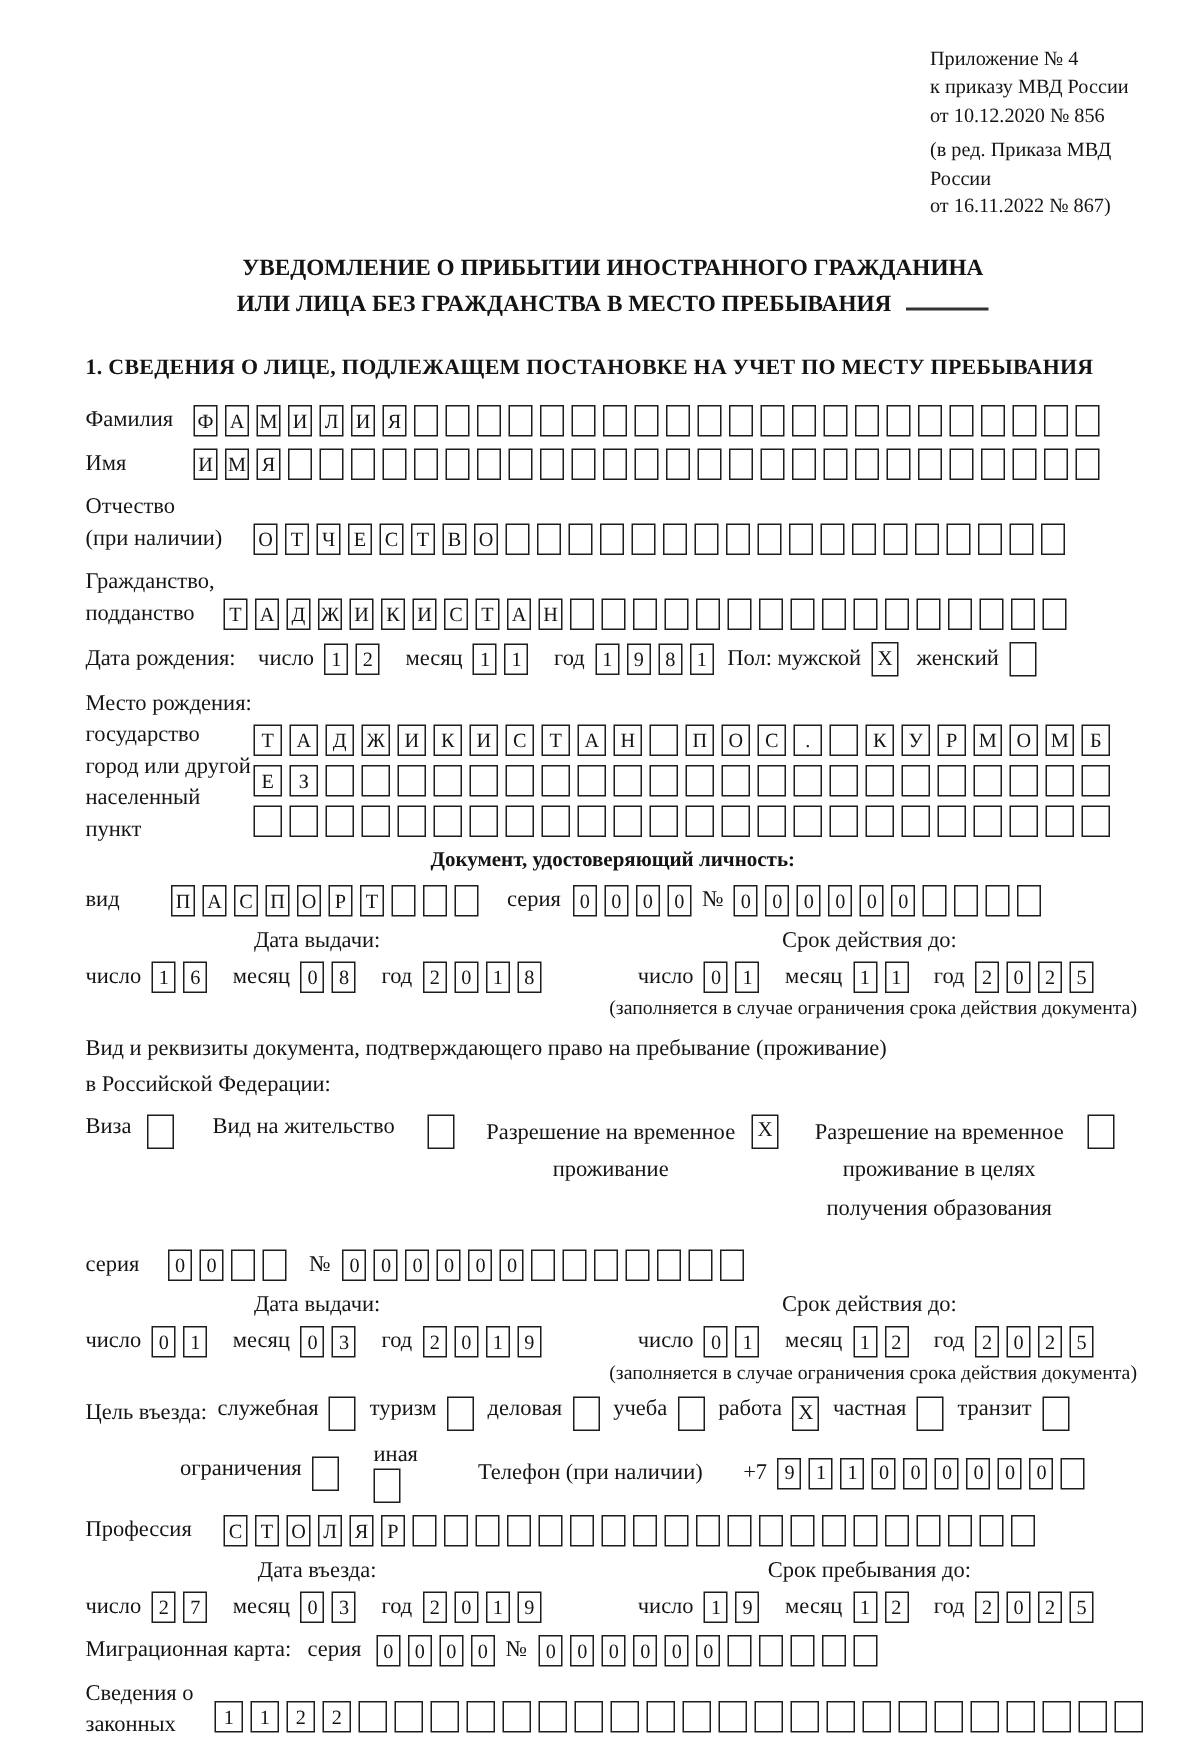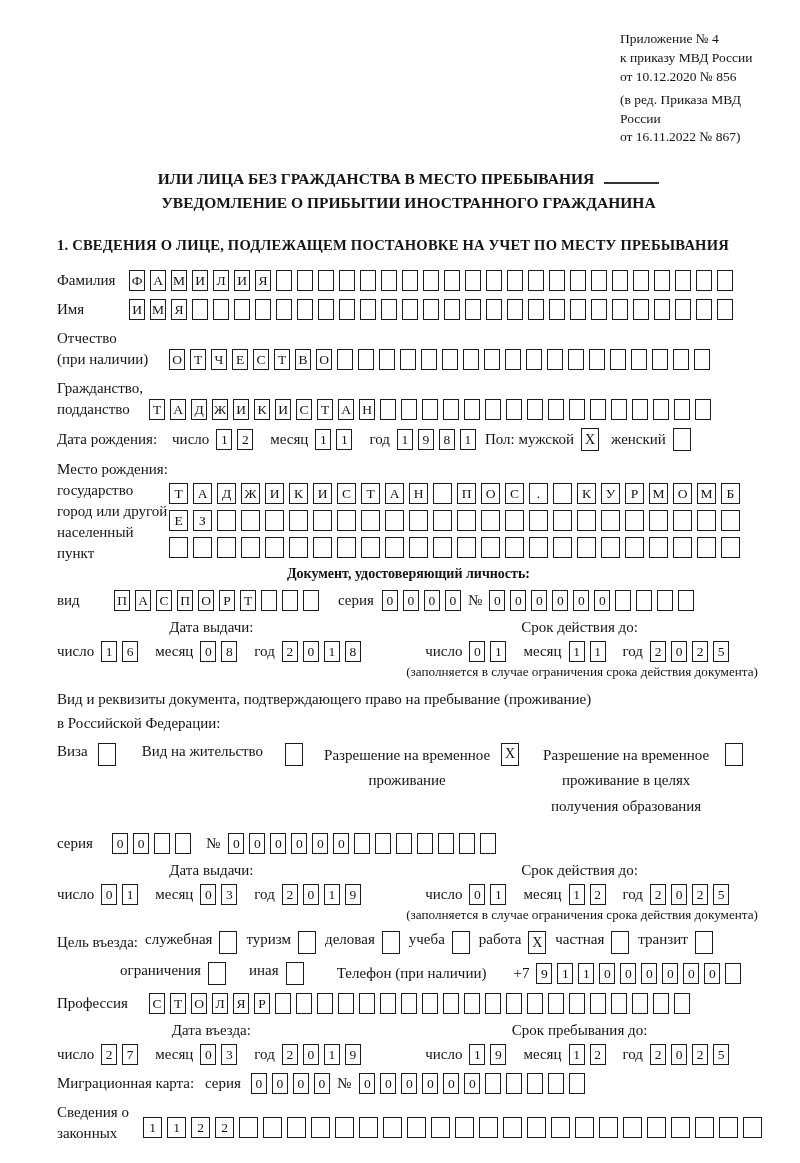--- a/index.html
+++ b/index.html
@@ -59,22 +59,22 @@
     <div>Приложение № 4</div>
     <div>к приказу МВД России</div>
     <div>от 10.12.2020 № 856</div>
     <div class="gap"></div>
     <div>(в ред. Приказа МВД России</div>
     <div>от 16.11.2022 № 867)</div>
   </div>
 
 
   <div class="title">
+    <div>УВЕДОМЛЕНИЕ О ПРИБЫТИИ ИНОСТРАННОГО ГРАЖДАНИНА</div>
     <div><span>ИЛИ ЛИЦА БЕЗ ГРАЖДАНСТВА В МЕСТО ПРЕБЫВАНИЯ</span><span class="blank"></span></div>
-    <div>УВЕДОМЛЕНИЕ О ПРИБЫТИИ ИНОСТРАННОГО ГРАЖДАНИНА</div>
   </div>
 
   <div class="sec1">1. СВЕДЕНИЯ О ЛИЦЕ, ПОДЛЕЖАЩЕМ ПОСТАНОВКЕ НА УЧЕТ ПО МЕСТУ ПРЕБЫВАНИЯ</div>
 
   <div class="row">
     <div class="lab w72">Фамилия</div>
     <div class="boxes">
         <span class="cell">Ф</span>
         <span class="cell">А</span>
         <span class="cell">М</span>
@@ -567,21 +567,21 @@
       </span>
   </div>
 
   <div class="row purpose ind" style="align-items:center;">
     <span class="opt">
         <span class="ol">ограничения</span>
         <span class="boxes cb">
           <span class="cell"></span>
         </span>
       </span>
-    <span class="opt" style="margin-left:14px;">
+    <span class="opt" style="margin-left:14px;flex-direction:column;">
         <span class="ol">иная</span>
         <span class="boxes cb">
           <span class="cell"></span>
         </span>
       </span>
     <span class="flab" style="margin-left:24px;">Телефон (при наличии)</span>
     <span class="flab" style="margin-left:20px;">+7</span>
     <span class="boxes">
         <span class="cell">9</span>
         <span class="cell">1</span>

